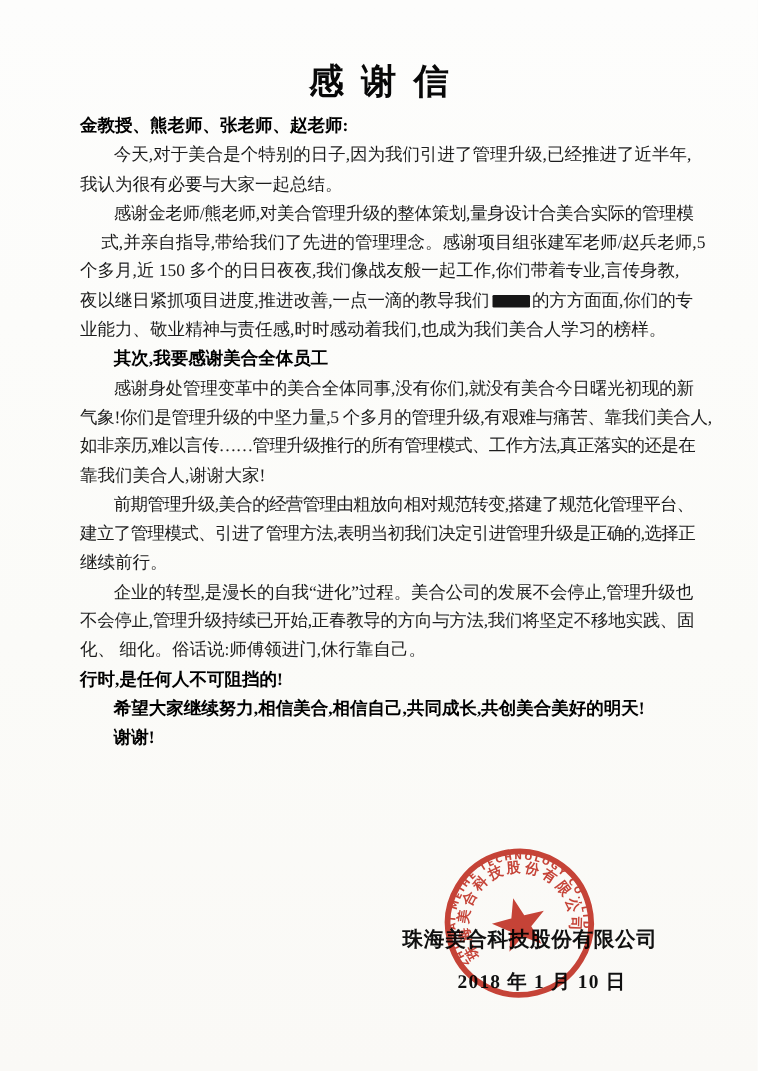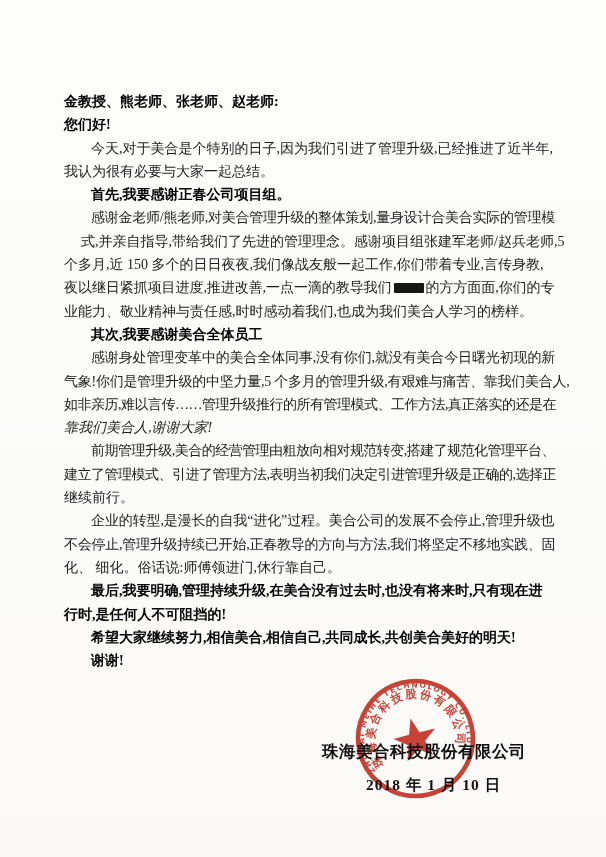--- a/index.html
+++ b/index.html
@@ -48,44 +48,42 @@
   }
   .stamp svg{width:100%;height:100%;}
   .stamp .cn-arc{font-family:"Liberation Serif", serif;font-size:11px;letter-spacing:2.4px;font-weight:700;}
   .stamp .en-arc{font-family:"DejaVu Sans", sans-serif;font-size:7.2px;letter-spacing:1.5px;font-weight:700;}
 </style>
 </head>
 <body>
 
 <div class="page">
 
+  <h1 class="title">感谢信</h1>
 
   <div id="letter-body">
       <div class="line bold" style="letter-spacing: 0px;">金教授、熊老师、张老师、赵老师:</div>
-      <div class="line bold" style="letter-spacing: 0px;">您们好!</div>
       <div class="line indent just" style="letter-spacing: 0px;">今天,对于美合是个特别的日子,因为我们引进了管理升级,已经推进了近半年,</div>
       <div class="line" style="letter-spacing: 0px;">我认为很有必要与大家一起总结。</div>
-      <div class="line bold indent" style="letter-spacing: 0px;">首先,我要感谢正春公司项目组。</div>
       <div class="line indent just" style="letter-spacing: -0.25px;">感谢金老师/熊老师,对美合管理升级的整体策划,量身设计合美合实际的管理模</div>
       <div class="line just" style="letter-spacing: 0px; margin-left: 17px;">式,并亲自指导,带给我们了先进的管理理念。感谢项目组张建军老师/赵兵老师,5</div>
       <div class="line just" style="letter-spacing: 0px;">个多月,近 150 多个的日日夜夜,我们像战友般一起工作,你们带着专业,言传身教,</div>
       <div class="line just" style="letter-spacing: -0.06px;">夜以继日紧抓项目进度,推进改善,一点一滴的教导我们<span class="redaction"></span>的方方面面,你们的专</div>
       <div class="line" style="letter-spacing: 0px;">业能力、敬业精神与责任感,时时感动着我们,也成为我们美合人学习的榜样。</div>
       <div class="line bold indent" style="letter-spacing: 0px;">其次,我要感谢美合全体员工</div>
       <div class="line indent just" style="letter-spacing: -0.14px;">感谢身处管理变革中的美合全体同事,没有你们,就没有美合今日曙光初现的新</div>
       <div class="line just" style="letter-spacing: -0.25px;">气象!你们是管理升级的中坚力量,5 个多月的管理升级,有艰难与痛苦、靠我们美合人,</div>
       <div class="line just" style="letter-spacing: -0.5px;">如非亲历,难以言传……管理升级推行的所有管理模式、工作方法,真正落实的还是在</div>
-      <div class="line" style="letter-spacing: 0px; font-style: italic;">靠我们美合人,谢谢大家!</div>
+      <div class="line" style="letter-spacing: 0px;">靠我们美合人,谢谢大家!</div>
       <div class="line indent just" style="letter-spacing: -0.53px;">前期管理升级,美合的经营管理由粗放向相对规范转变,搭建了规范化管理平台、</div>
       <div class="line just" style="letter-spacing: -0.5px;">建立了管理模式、引进了管理方法,表明当初我们决定引进管理升级是正确的,选择正</div>
       <div class="line" style="letter-spacing: 0px;">继续前行。</div>
       <div class="line indent just" style="letter-spacing: -0.11px;">企业的转型,是漫长的自我“进化”过程。美合公司的发展不会停止,管理升级也</div>
       <div class="line just" style="letter-spacing: -0.24px; text-align: center;">不会停止,管理升级持续已开始,正春教导的方向与方法,我们将坚定不移地实践、固</div>
       <div class="line" style="letter-spacing: 0px;">化、 细化。俗话说:师傅领进门,休行靠自己。</div>
-      <div class="line bold indent just" style="letter-spacing: 0px;">最后,我要明确,管理持续升级,在美合没有过去时,也没有将来时,只有现在进</div>
       <div class="line bold" style="letter-spacing: 0px;">行时,是任何人不可阻挡的!</div>
       <div class="line bold indent" style="letter-spacing: 0px;">希望大家继续努力,相信美合,相信自己,共同成长,共创美合美好的明天!</div>
       <div class="line bold indent" style="letter-spacing: 0px;">谢谢!</div>
     </div>
 
   <div class="signature-company">珠海美合科技股份有限公司</div>
   <div class="signature-date">2018 年 1 月 10 日</div>
 
   <div class="stamp">
     <svg viewBox="0 0 124 124">

